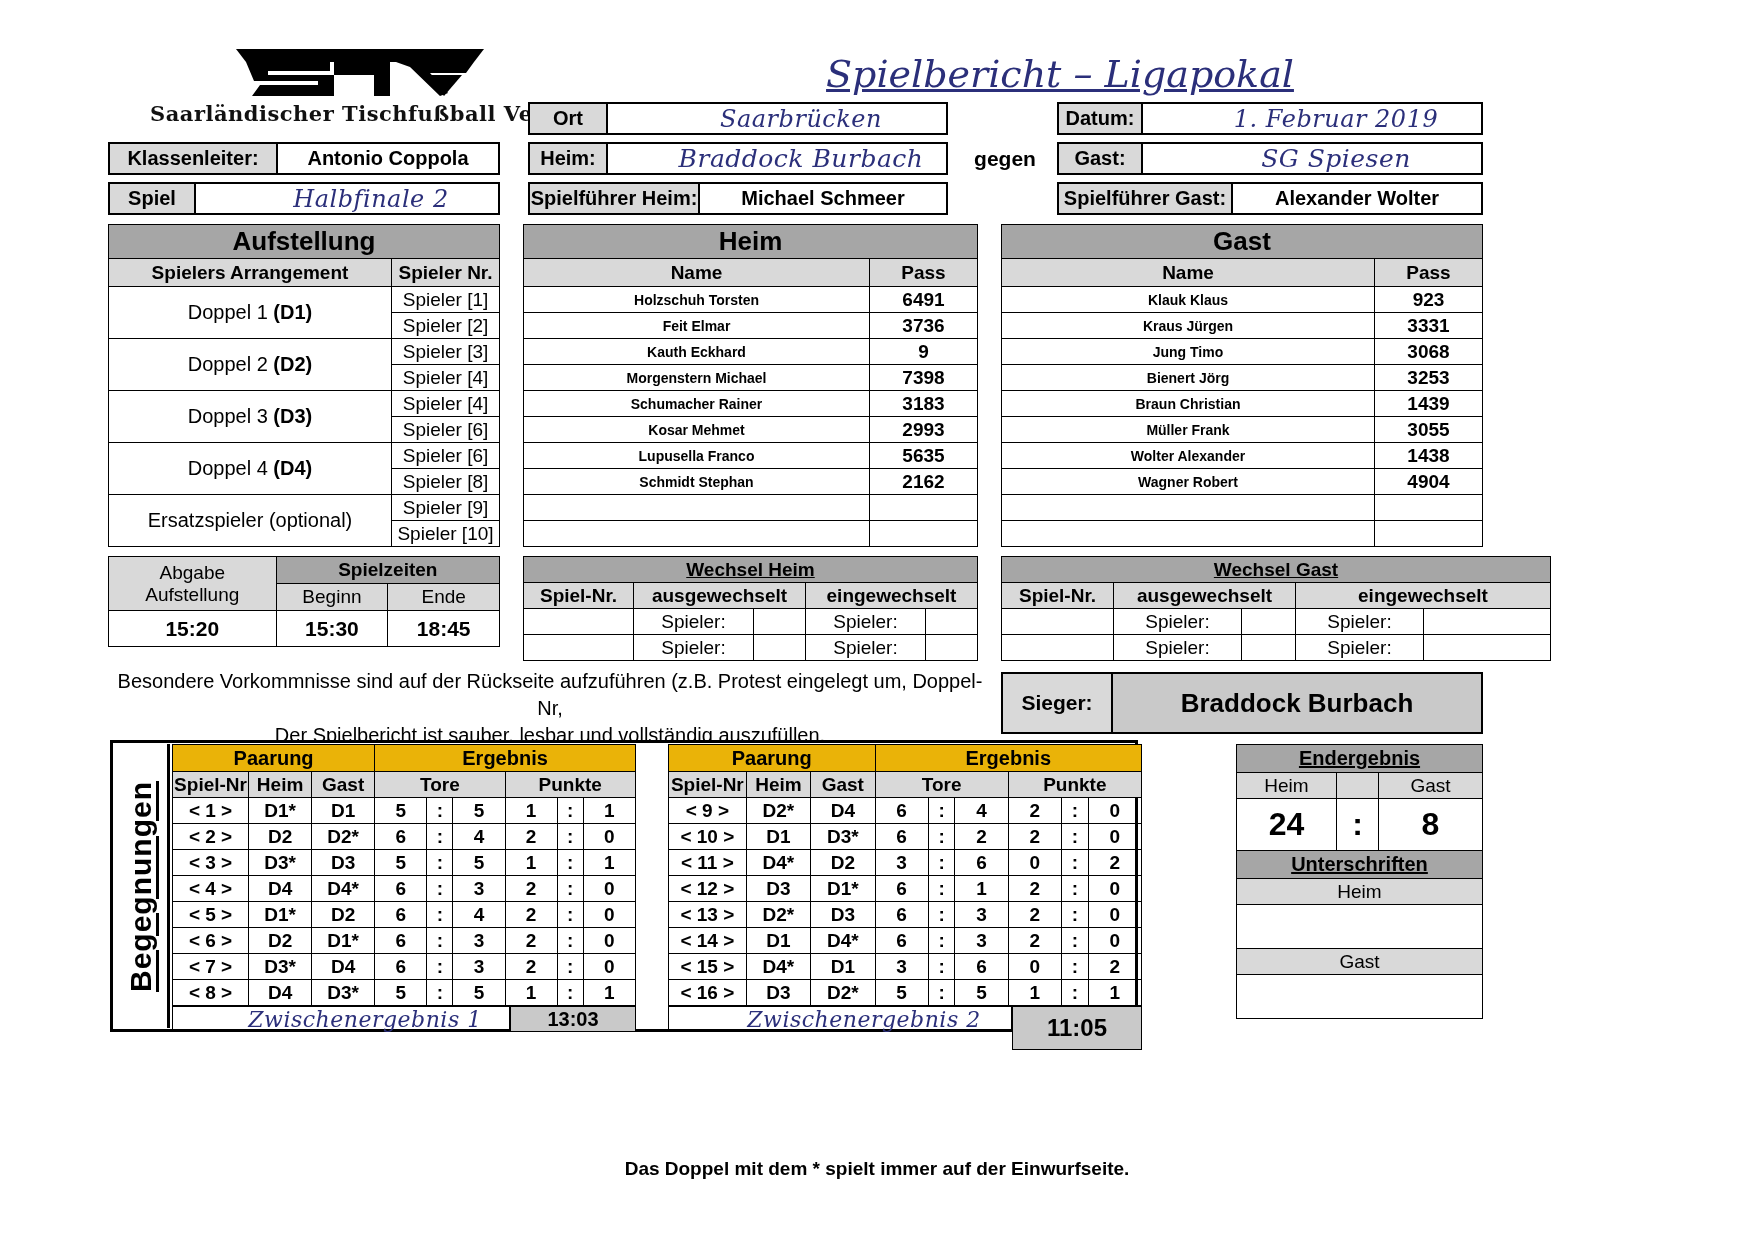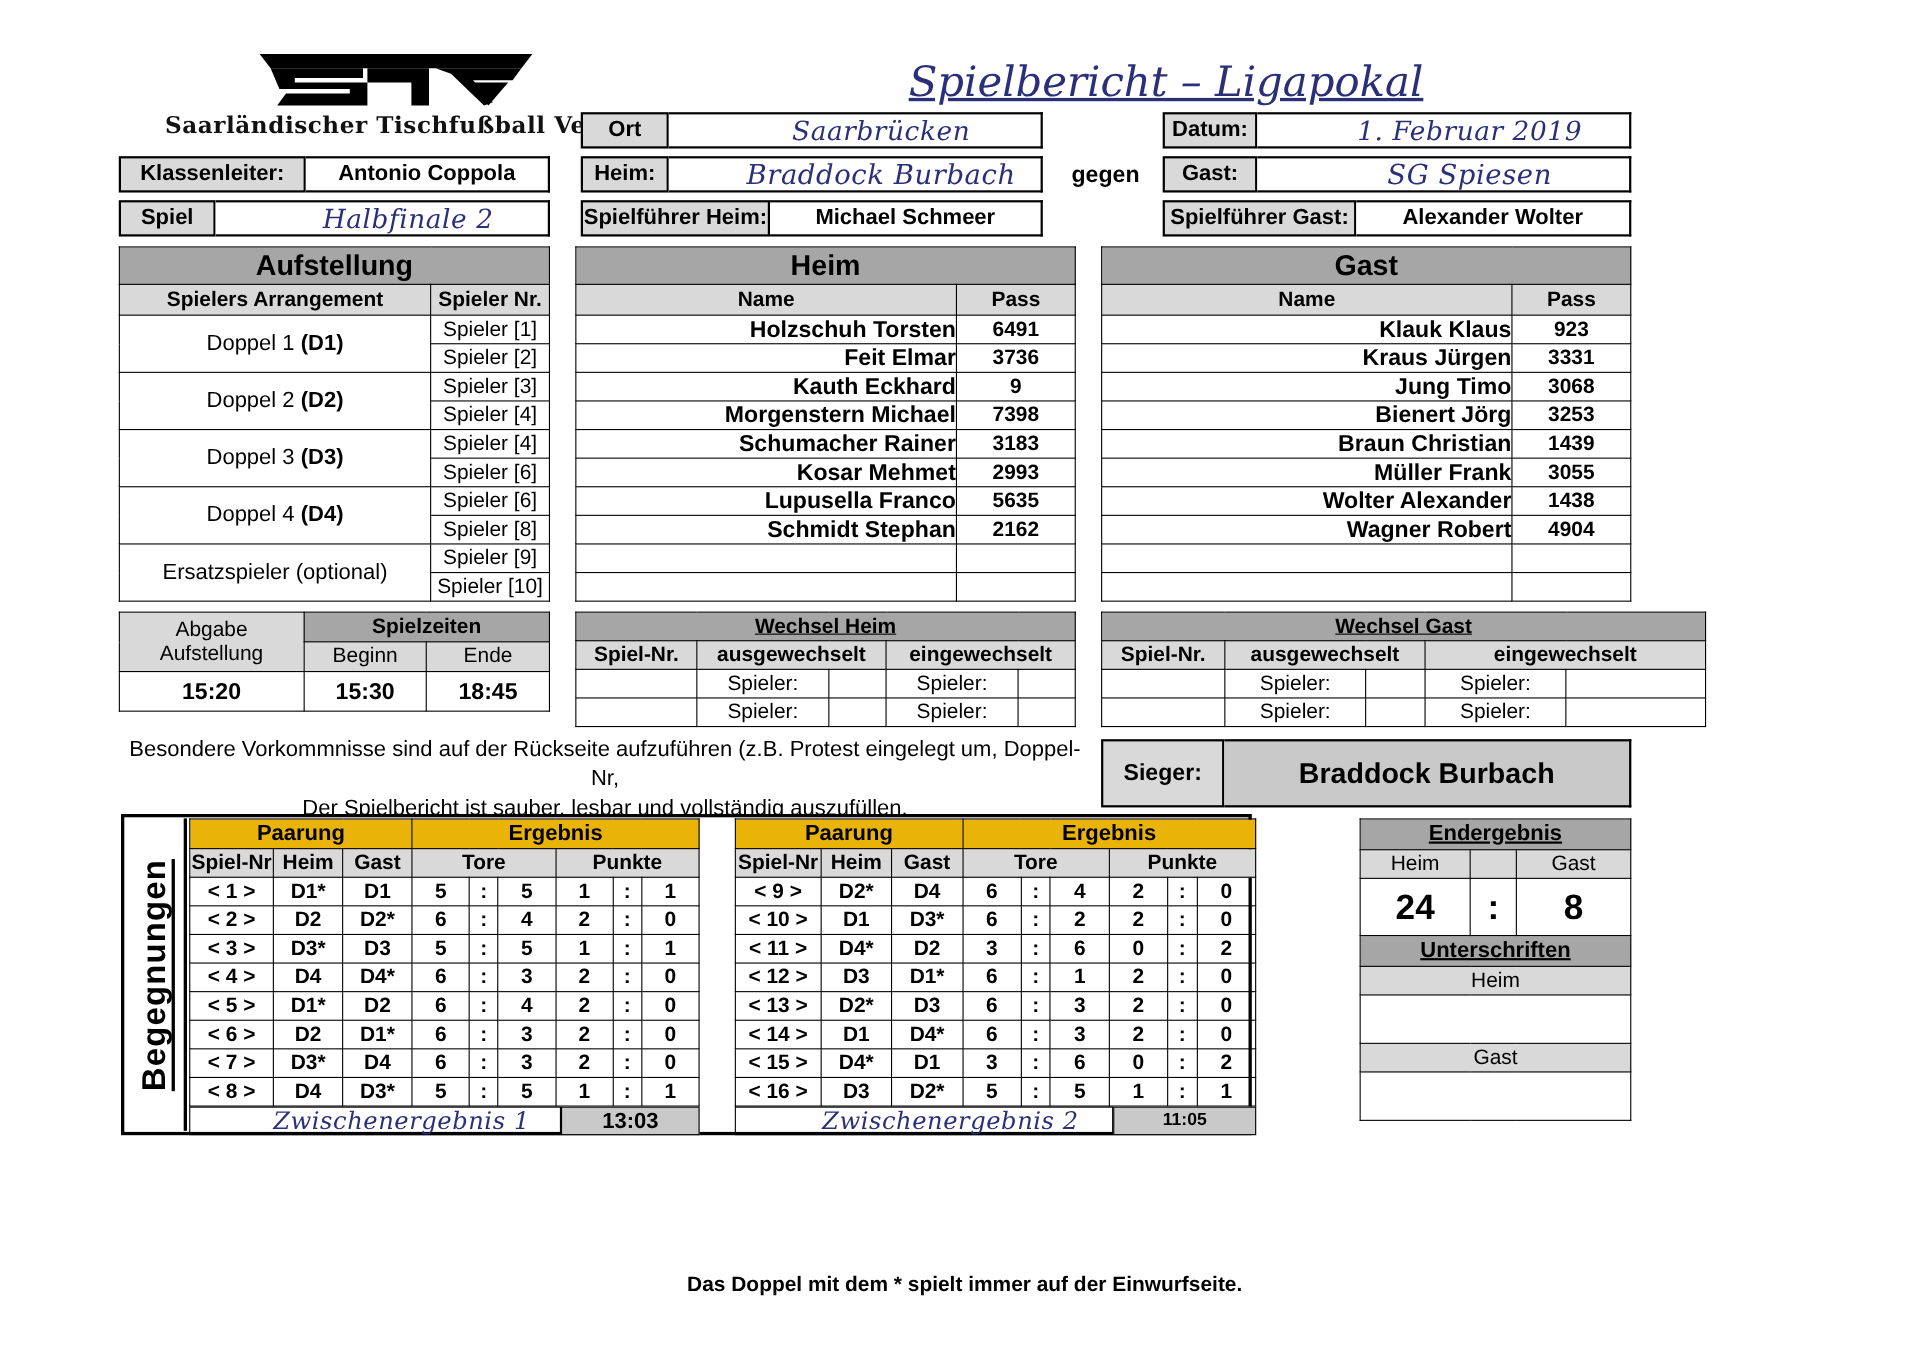--- a/index.html
+++ b/index.html
@@ -91,21 +91,21 @@
   .tbl-auf { position:absolute; left:108px; top:224px; width:392px; }
   .tbl-auf table { width:392px; }
   .tbl-auf td.dcell { height:52px; font-size:20px; }
   .tbl-auf td.scell { height:26px; font-size:19px; background:#fff; }
 
   
   .tbl-heim { position:absolute; left:523px; top:224px; width:455px; }
   .tbl-heim table { width:455px; }
   .tbl-gast { position:absolute; left:1001px; top:224px; width:482px; }
   .tbl-gast table { width:482px; }
-  .ptbl td.pname { height:26px; font-weight:bold; font-size:21px;text-align:right; }
+  .ptbl td.pname { height:26px; font-weight:bold; font-size:14px; }
   .ptbl td.ppass { height:26px; font-weight:bold; font-size:19px; width:108px; }
   .ptbl td.empty { height:26px; }
 
   
   .tbl-zeit { position:absolute; left:108px; top:556px; width:392px; }
   .tbl-zeit table { width:392px; }
   .tbl-zeit td { height:27px; font-size:19px; }
   .tbl-zeit td.big { height:36px; font-size:21px; font-weight:bold; }
   .cell-gray { background:#d9d9d9; }
   .cell-dgray { background:#a6a6a6; font-weight:bold; }
@@ -158,23 +158,23 @@
   .mtbl td.sc  { width:48px; }
   .mtbl td.cln { width:24px; }
 
   .zw1 { position:absolute; left:172px; top:1006px; width:338px; height:26px;
          border:1.5px solid #000; display:flex; align-items:center; justify-content:center; }
   .zw1v { position:absolute; left:510px; top:1006px; width:126px; height:26px;
           background:#c9c9c9; border:1.5px solid #000; display:flex; align-items:center;
           justify-content:center; font-size:20px; font-weight:bold; }
   .zw2 { position:absolute; left:668px; top:1006px; width:344px; height:26px;
          border:1.5px solid #000; display:flex; align-items:center; justify-content:center; }
-  .zw2v { position:absolute; left:1012px; top:1006px; width:130px; height:26px;
+  .zw2v { position:absolute; left:1012px; top:1006px; width:130px; height:44px;
           background:#c9c9c9; border:1.5px solid #000; display:flex; align-items:center;
-          justify-content:center; font-size:16px; font-weight:bold; }
+          justify-content:center; font-size:24px; font-weight:bold; }
 
   
   .tbl-end { position:absolute; left:1236px; top:744px; width:247px; }
   .tbl-end table { width:247px; }
   .tbl-end td.band { background:#a6a6a6; font-weight:bold; font-size:20px;
                      height:28px; text-decoration:underline; }
   .tbl-end td.sub  { background:#d9d9d9; font-size:19px; height:26px; }
   .tbl-end td.score{ height:52px; font-size:32px; font-weight:bold; }
   .tbl-end td.sig  { height:44px; background:#fff; }
 

